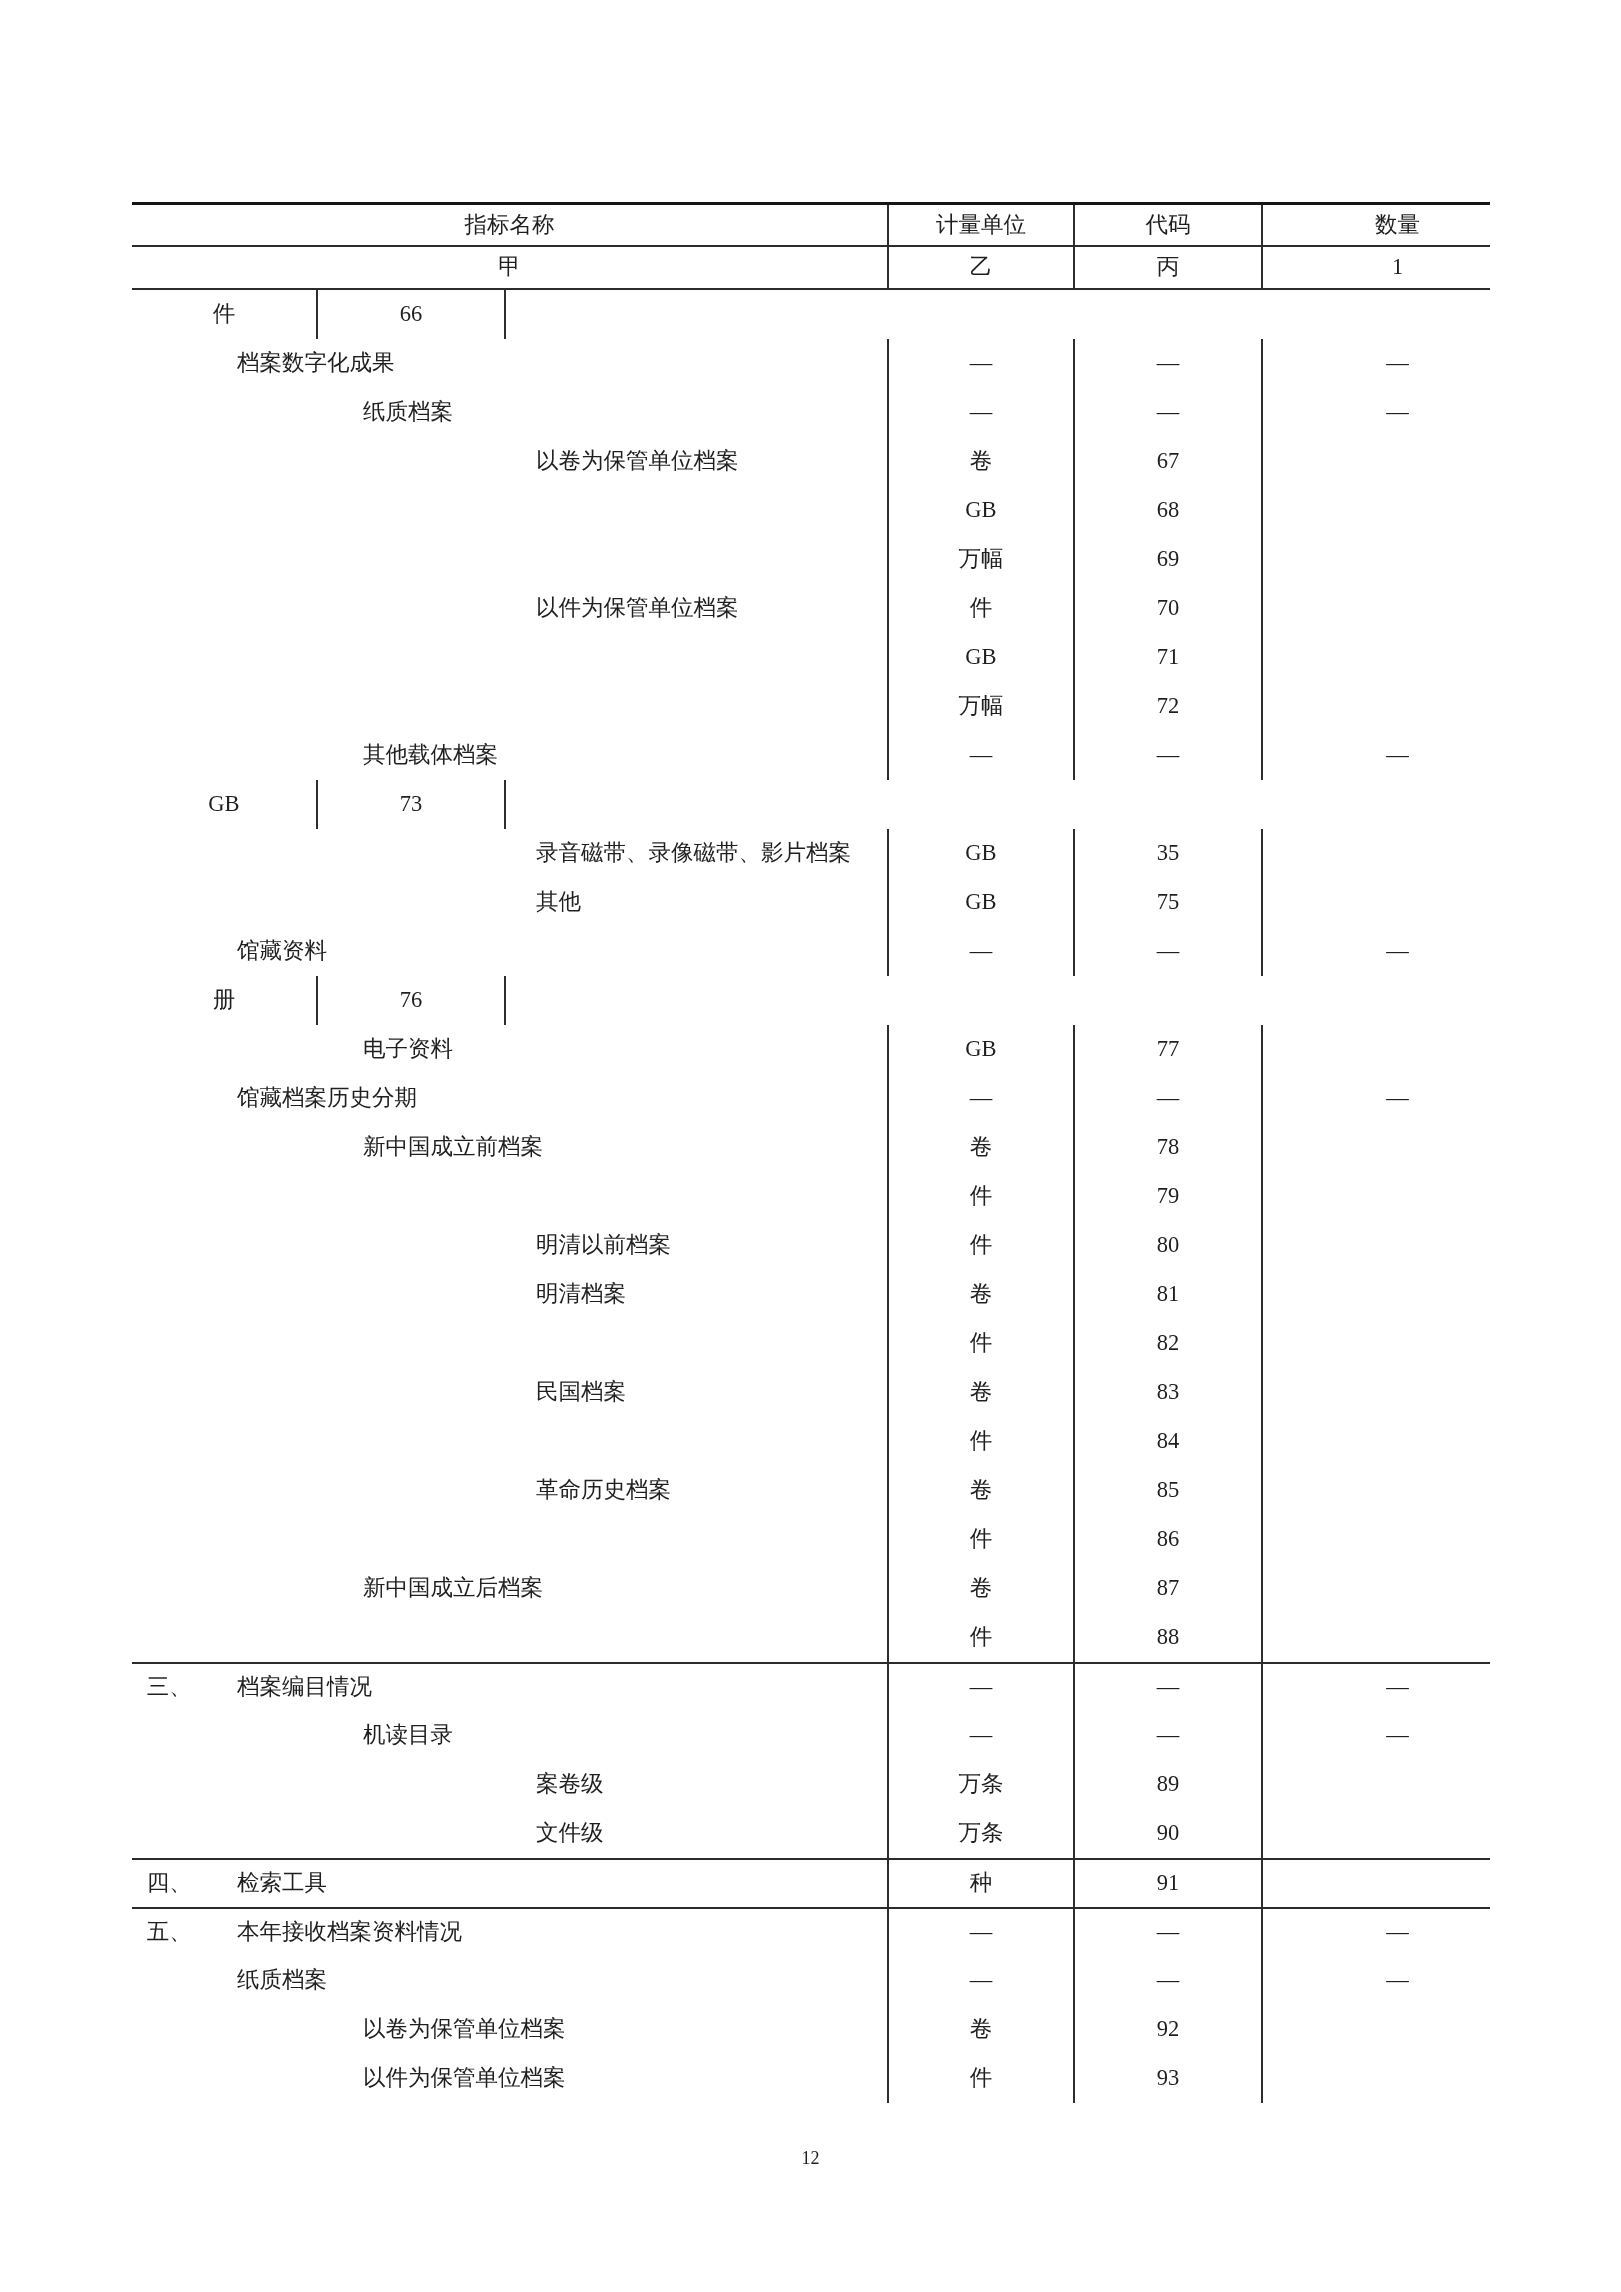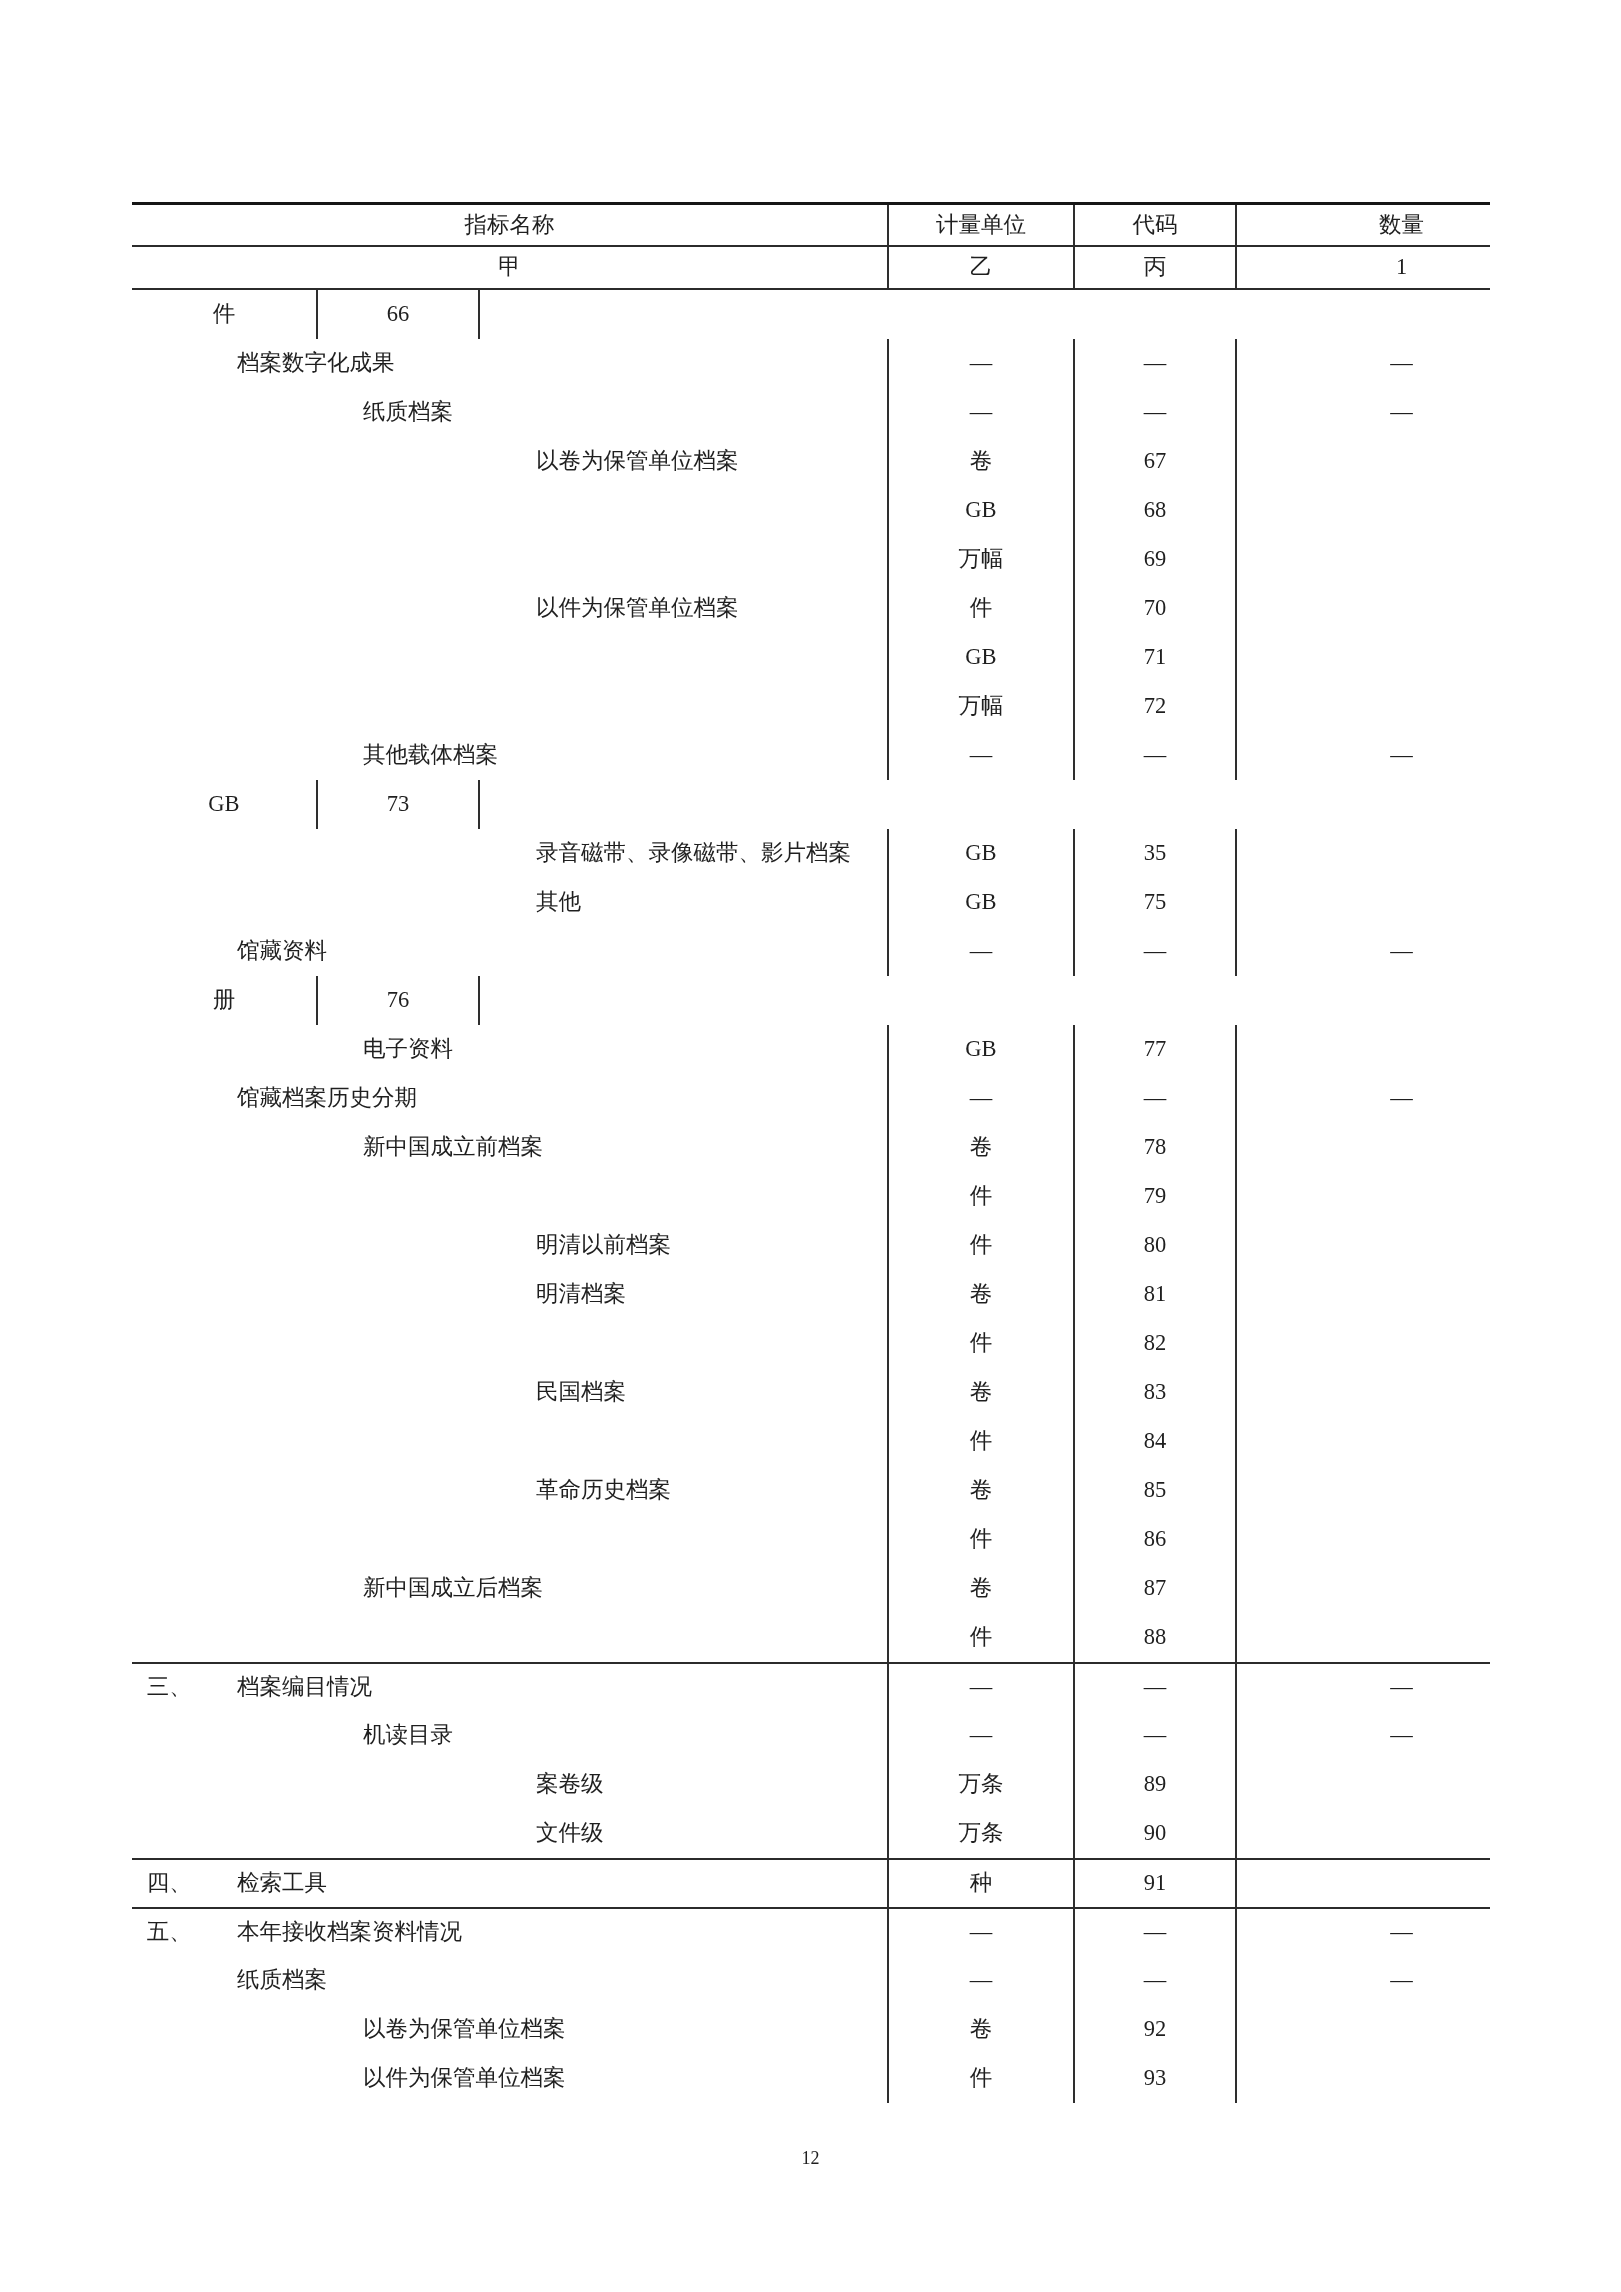--- a/index.html
+++ b/index.html
@@ -29,22 +29,22 @@
     flex: 0 0 auto;
     display: flex;
     align-items: center;
     font-size: 22.5px;
     line-height: 1;
     color: #1f1f1f;
     overflow: hidden;
   }
   .c1 { width: 757px; border-right: 2px solid #2e2e2e; position: relative; }
   .c2 { width: 186px; border-right: 2px solid #2e2e2e; justify-content: center; }
-  .c3 { width: 162px; border-right: 2px solid #2e2e2e; justify-content: center; }
-  .c4 { width: 269px; justify-content: center; margin-left: 30px; }
+  .c3 { width: 188px; border-right: 2px solid #2e2e2e; justify-content: center; }
+  .c4 { width: 269px; justify-content: center; }
   .row.header .c1 { justify-content: center; }
   .secnum { position: absolute; left: 14.7px; }
   .nm.ind1 { padding-left: 105px; }
   .nm.ind2 { padding-left: 231px; }
   .nm.ind3 { padding-left: 404px; }
   .pageno {
     position: absolute;
     top: 2148px;
     left: 0;
     width: 100%;

